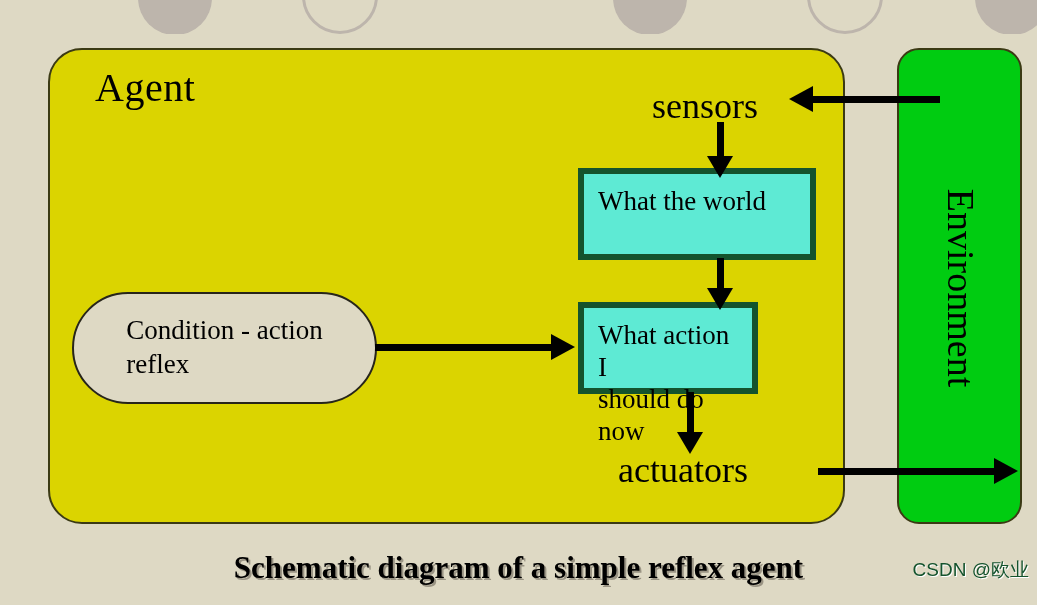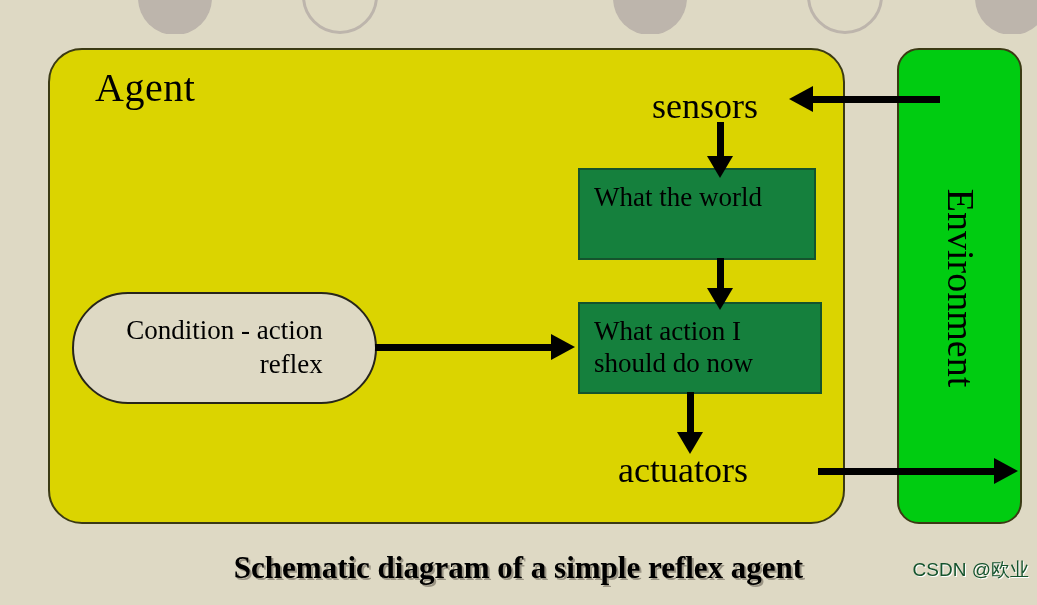--- a/index.html
+++ b/index.html
@@ -93,56 +93,56 @@
     transform: rotate(90deg);
     white-space: nowrap;
     font-size: 38px;
     line-height: 1;
     color: #000;
   }
 
   
   .proc-box {
     position: absolute;
-    background: #15803d;
-    border: 2px solid #14532d;
+    background: #5eead4;
+    border: 6px solid #14532d;
     box-sizing: border-box;
     padding: 12px 14px;
     font-size: 27px;
     line-height: 1.18;
     color: #000;
   }
   #box-world {
     left: 578px;
     top: 168px;
     width: 238px;
     height: 92px;
   }
   #box-action {
     left: 578px;
     top: 302px;
-    width: 244px;
+    width: 180px;
     height: 92px;
   }
 
   
   .rules-box {
     position: absolute;
     left: 72px;
     top: 292px;
     width: 305px;
     height: 112px;
     background: #ded9c4;
     border: 2px solid #27251a;
     border-radius: 56px;
     box-sizing: border-box;
     display: flex;
     align-items: center;
     justify-content: center;
-    text-align: right;
+    text-align: left;
     font-size: 27px;
     line-height: 1.25;
     color: #000;
   }
 
   
   .flow-label {
     position: absolute;
     font-size: 36px;
     line-height: 1;

